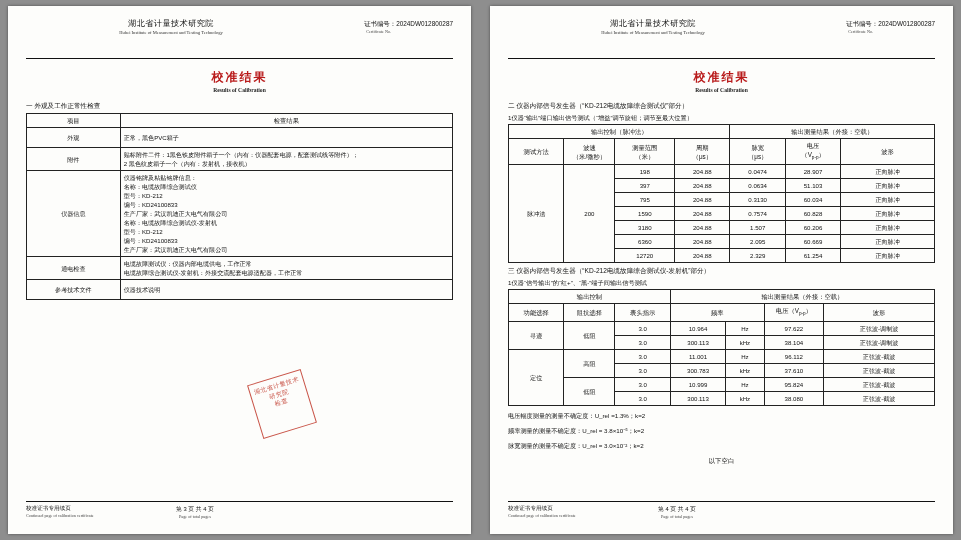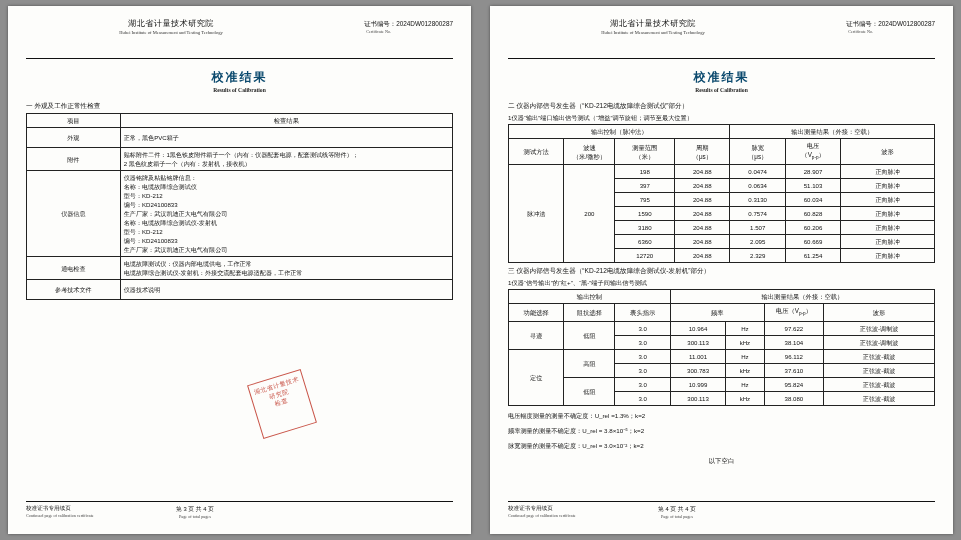--- a/index.html
+++ b/index.html
@@ -36,21 +36,21 @@
   .org .cn{font-size:8.2px;color:#111;letter-spacing:.4px;line-height:11px;}
   .org .en{font-size:4.6px;color:#333;font-family:"Liberation Serif",serif;line-height:7px;}
   .certno{
     position:absolute;right:0;top:2px;font-size:6.4px;color:#111;white-space:nowrap;
   }
   .certno .lbl{display:inline-block;}
   .certno .en2{display:block;font-size:4.2px;color:#444;font-family:"Liberation Serif",serif;text-align:left;padding-left:2px;}
   .certno .val{border-bottom:none;}
   
   .title-block{text-align:center;margin-bottom:8px;}
-  .title-cn{font-size:12px;font-weight:bold;letter-spacing:2px;color:#0c4a6e;font-family:"Liberation Sans",sans-serif;}
+  .title-cn{font-size:12px;font-weight:bold;letter-spacing:2px;color:#b91c1c;font-family:"Liberation Sans",sans-serif;}
   .title-en{font-size:5.6px;font-weight:bold;color:#222;font-family:"Liberation Serif",serif;margin-top:1px;}
   
   .sec{font-size:6.6px;color:#111;margin:3px 0 2px 0;line-height:10px;}
   .sub{font-size:6.2px;color:#111;margin:1px 0 2px 0;line-height:9px;}
   table{border-collapse:collapse;width:100%;table-layout:fixed;}
   table td,table th{
     border:0.8px solid #222;
     font-size:6.1px;
     color:#111;
     padding:2px 3px;

